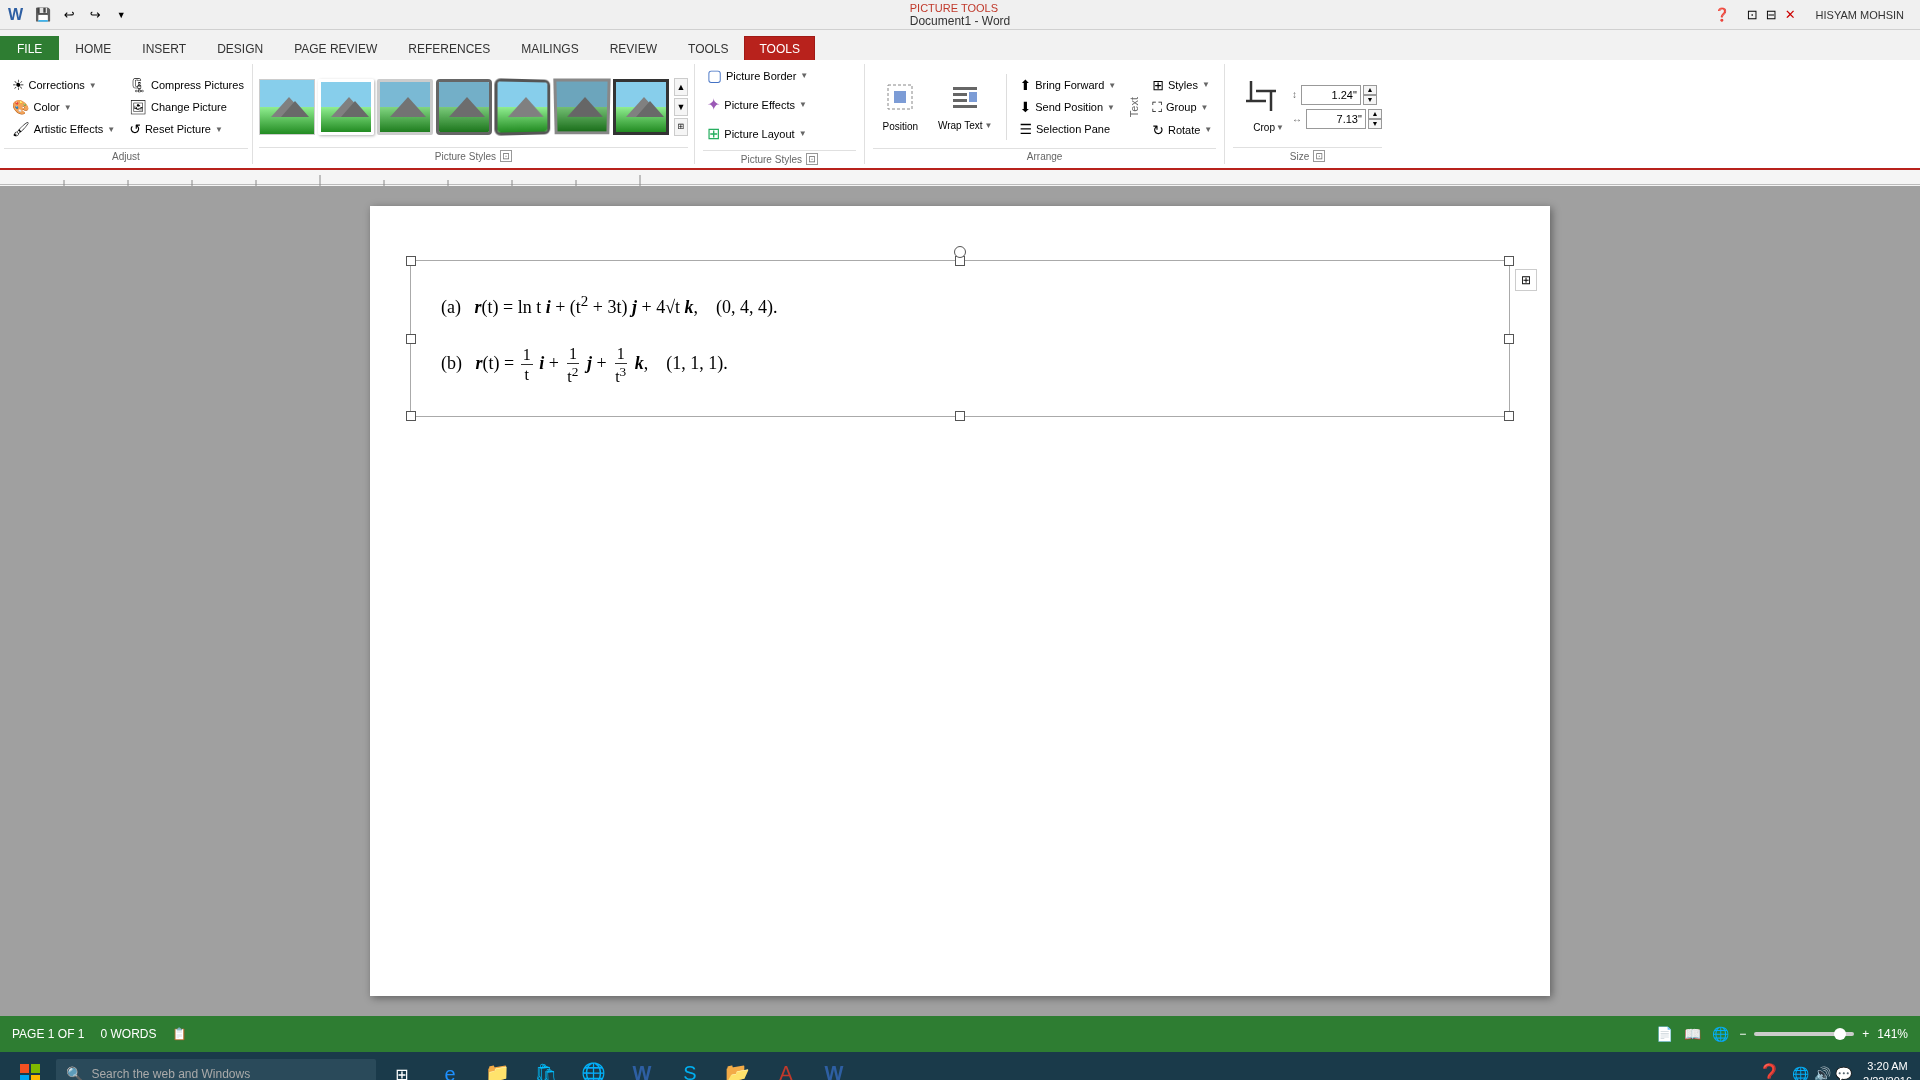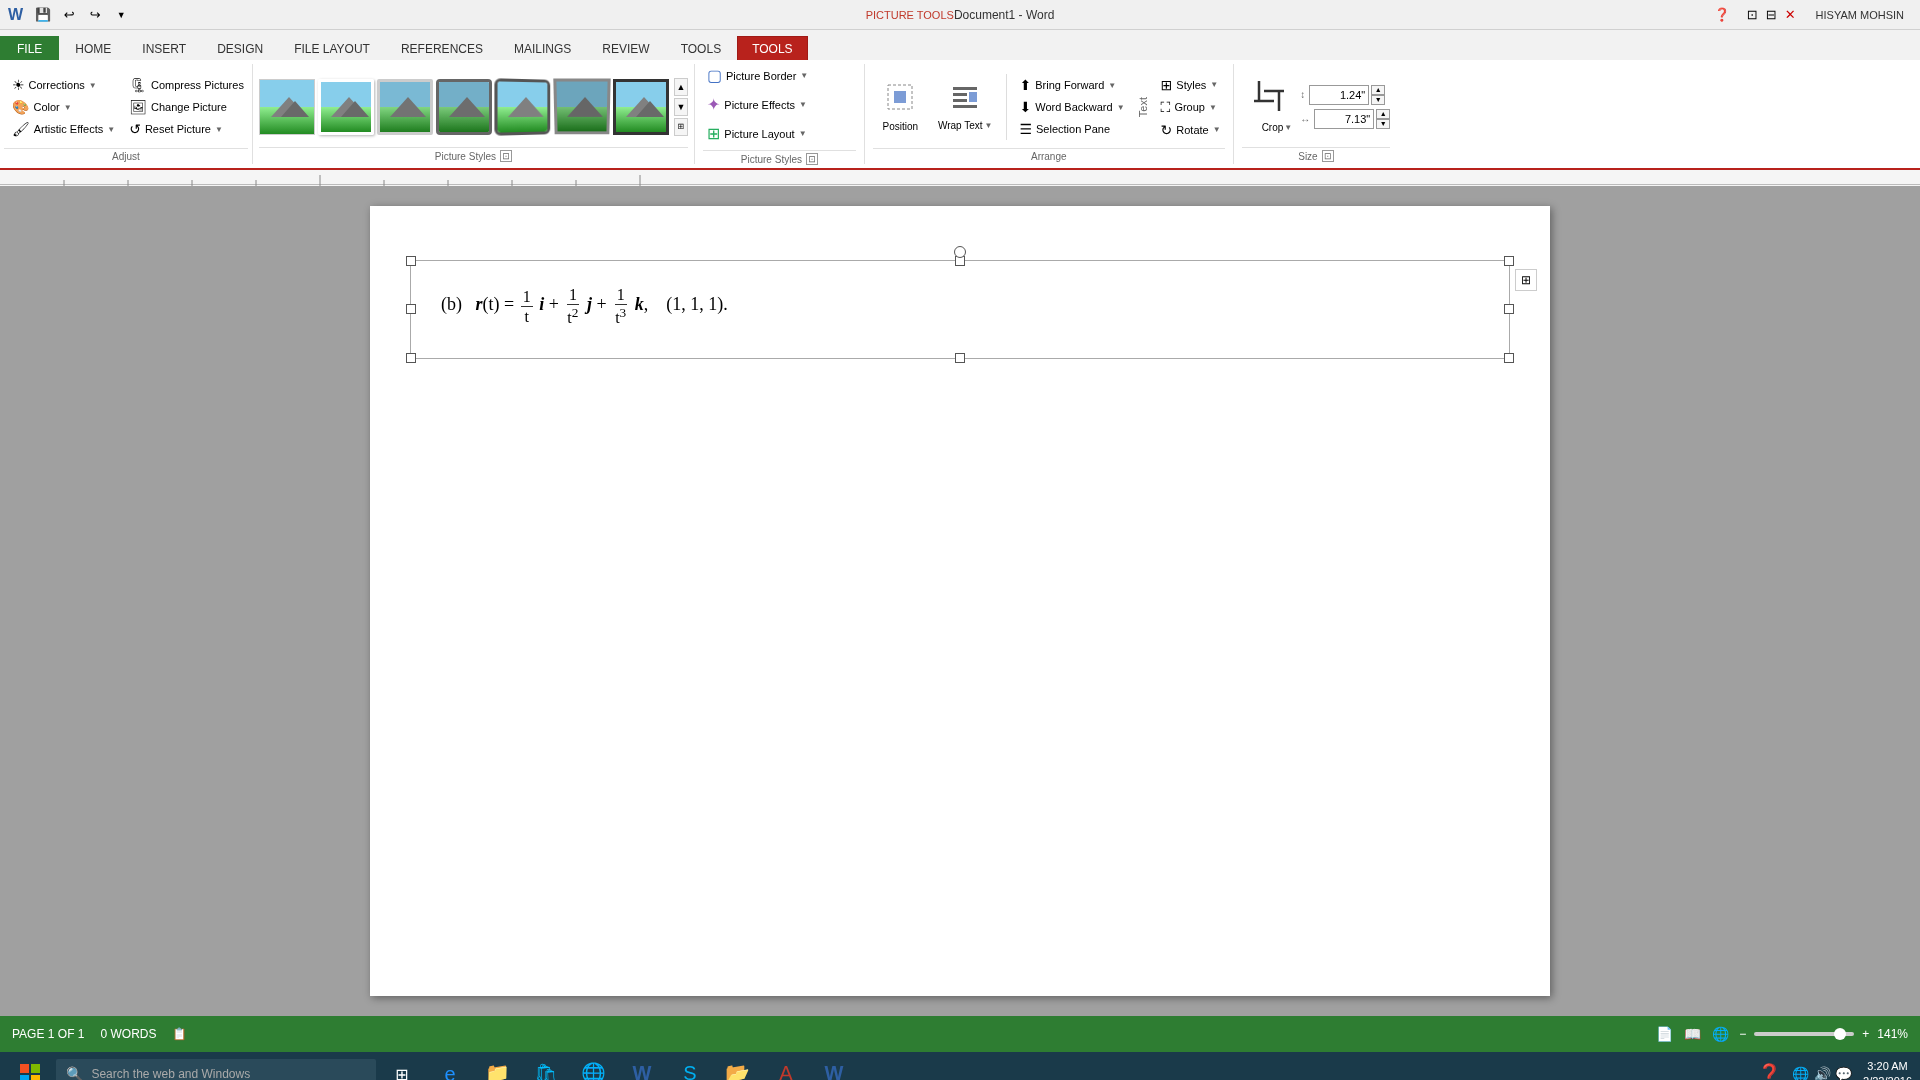--- a/index.html
+++ b/index.html
@@ -424,39 +424,39 @@
 
 <div class="title-bar">
   <div class="title-bar-left">
 
     <span style="color:#2e5fa3; font-weight:bold; font-size:16px; margin-right:4px;">W</span>
     <span class="qat-icon" title="Save">💾</span>
     <span class="qat-icon">↩</span>
     <span class="qat-icon">↪</span>
     <span class="qat-icon" style="font-size:9px;">▼</span>
   </div>
-  <div style="position:absolute; left:50%; transform:translateX(-50%); display:flex; align-items:center;">
+  <div style="position:absolute; left:50%; transform:translateX(-50%); display:flex; flex-direction:column; ">
     <span style="font-size:11px; color:#c0392b;">PICTURE TOOLS</span>
     <span style="font-size:12px; color:#333;">Document1 - Word</span>
   </div>
   <div class="title-bar-right">
     <span style="cursor:pointer; font-size:13px;">❓</span>
     <span style="cursor:pointer; font-size:13px; margin-left:8px;">⊡</span>
     <span style="cursor:pointer; font-size:13px;">⊟</span>
     <span style="cursor:pointer; font-size:13px; color:#c00;">✕</span>
     <span style="font-size:11px; color:#333; margin-left:12px; margin-right:8px;">HISYAM MOHSIN</span>
   </div>
 </div>
 
 <div class="ribbon-tabs-row">
   <div class="ribbon-tab file-tab">FILE</div>
   <div class="ribbon-tab">HOME</div>
   <div class="ribbon-tab">INSERT</div>
   <div class="ribbon-tab">DESIGN</div>
-  <div class="ribbon-tab">FILE LAYOUT</div>
+  <div class="ribbon-tab">PAGE REVIEW</div>
   <div class="ribbon-tab">REFERENCES</div>
   <div class="ribbon-tab">MAILINGS</div>
   <div class="ribbon-tab">REVIEW</div>
   <div class="ribbon-tab">TOOLS</div>
   <div class="ribbon-tab active-format">TOOLS</div>
 </div>
 
 <div class="ribbon">
 
   <div style="display:flex; flex-direction:column; padding:2px 4px; border-right:1px solid #e0e0e0; min-width:140px;">
@@ -607,21 +607,21 @@
       <div style="width:1px; background:#ddd; margin:8px 4px; align-self:stretch;"></div>
 
       <div class="arrange-col">
         <div class="arrange-small-btn">
           <span style="font-size:14px;">⬆</span>
           <span>Bring Forward</span>
           <span class="dropdown-arrow">▼</span>
         </div>
         <div class="arrange-small-btn">
           <span style="font-size:14px;">⬇</span>
-          <span>Word Backward</span>
+          <span>Send Position</span>
           <span class="dropdown-arrow">▼</span>
         </div>
         <div class="arrange-small-btn">
           <span style="font-size:14px;">☰</span>
           <span>Selection Pane</span>
         </div>
       </div>
 
       <div style="display:flex; flex-direction:column; align-items:center; justify-content:center; padding:0 4px; font-size:10px; color:#666;">
         <span style="writing-mode:vertical-lr; transform:rotate(180deg); font-size:11px;">Text</span>
@@ -725,20 +725,24 @@
         <div style="position:absolute; width:10px; height:10px; background:white; border:1px solid #555; top:-5px; right:-5px; cursor:ne-resize;"></div>
         <div style="position:absolute; width:10px; height:10px; background:white; border:1px solid #555; top:calc(50% - 5px); left:-5px; cursor:w-resize;"></div>
         <div style="position:absolute; width:10px; height:10px; background:white; border:1px solid #555; top:calc(50% - 5px); right:-5px; cursor:e-resize;"></div>
         <div style="position:absolute; width:10px; height:10px; background:white; border:1px solid #555; bottom:-5px; left:-5px; cursor:sw-resize;"></div>
         <div style="position:absolute; width:10px; height:10px; background:white; border:1px solid #555; bottom:-5px; left:calc(50% - 5px); cursor:s-resize;"></div>
         <div style="position:absolute; width:10px; height:10px; background:white; border:1px solid #555; bottom:-5px; right:-5px; cursor:se-resize;"></div>
 
         <div style="position:absolute; right:-28px; top:8px; width:22px; height:22px; border:1px solid #ccc; background:white; cursor:pointer; display:flex; align-items:center; justify-content:center; font-size:12px;">⊞</div>
 
         <div class="math-content">
+          <p style="margin-bottom:16px;">
+            <span>(a) &nbsp;</span>
+            <span style="font-weight:bold; font-style:italic;">r</span><span>(t) = ln t <span style="font-weight:bold; font-style:italic;">i</span> + (t<sup>2</sup> + 3t) <span style="font-weight:bold; font-style:italic;">j</span> + 4√t <span style="font-weight:bold; font-style:italic;">k</span>,&nbsp;&nbsp;&nbsp; (0, 4, 4).</span>
+          </p>
           <p>
             <span>(b) &nbsp;</span>
             <span style="font-weight:bold; font-style:italic;">r</span><span>(t) = </span>
             <span class="math-fraction">
               <span class="num">1</span>
               <span class="den">t</span>
             </span>
             <span> <span style="font-weight:bold; font-style:italic;">i</span> + </span>
             <span class="math-fraction">
               <span class="num">1</span>

